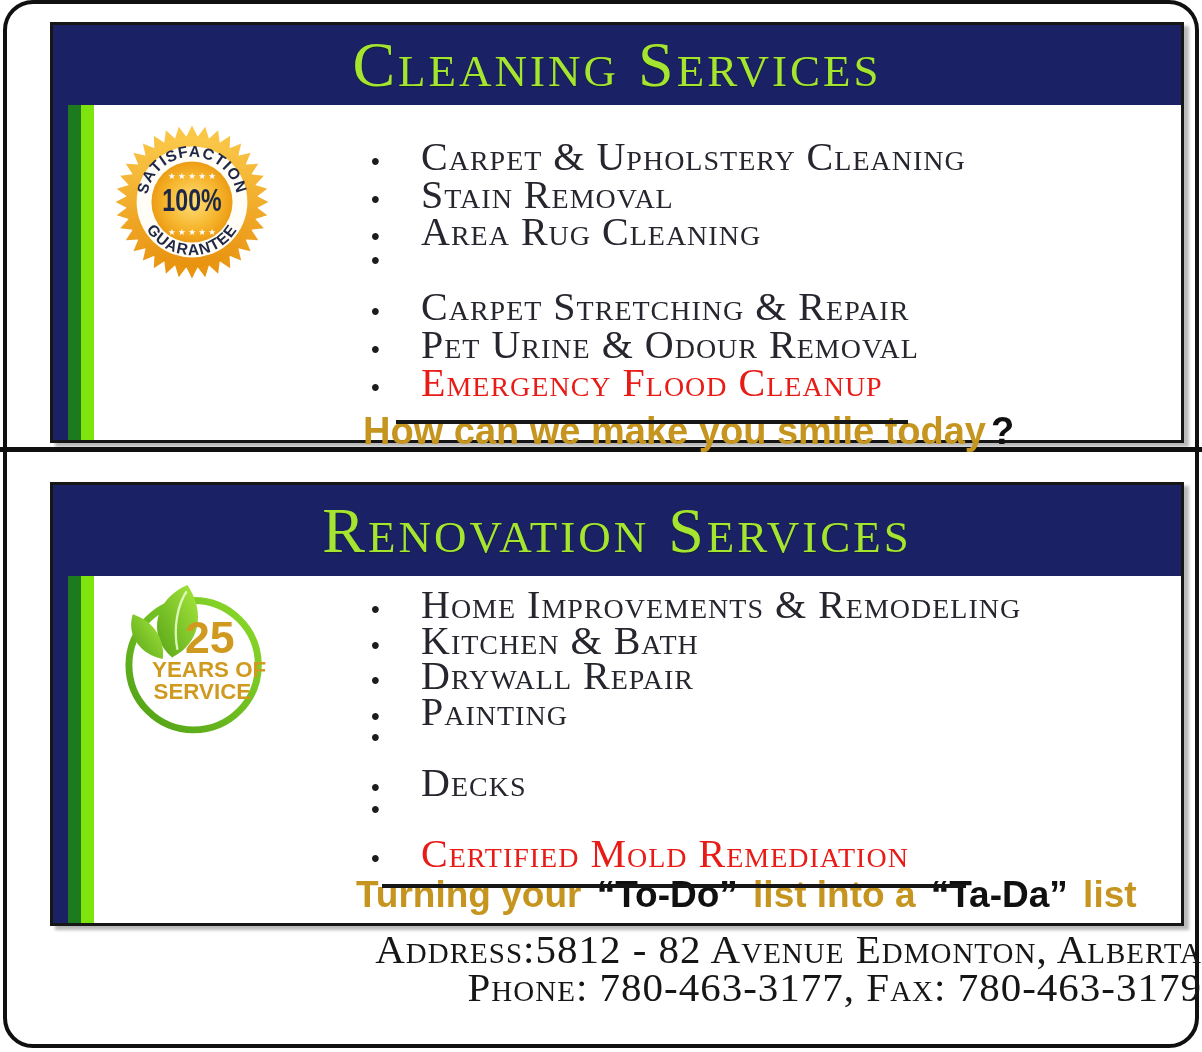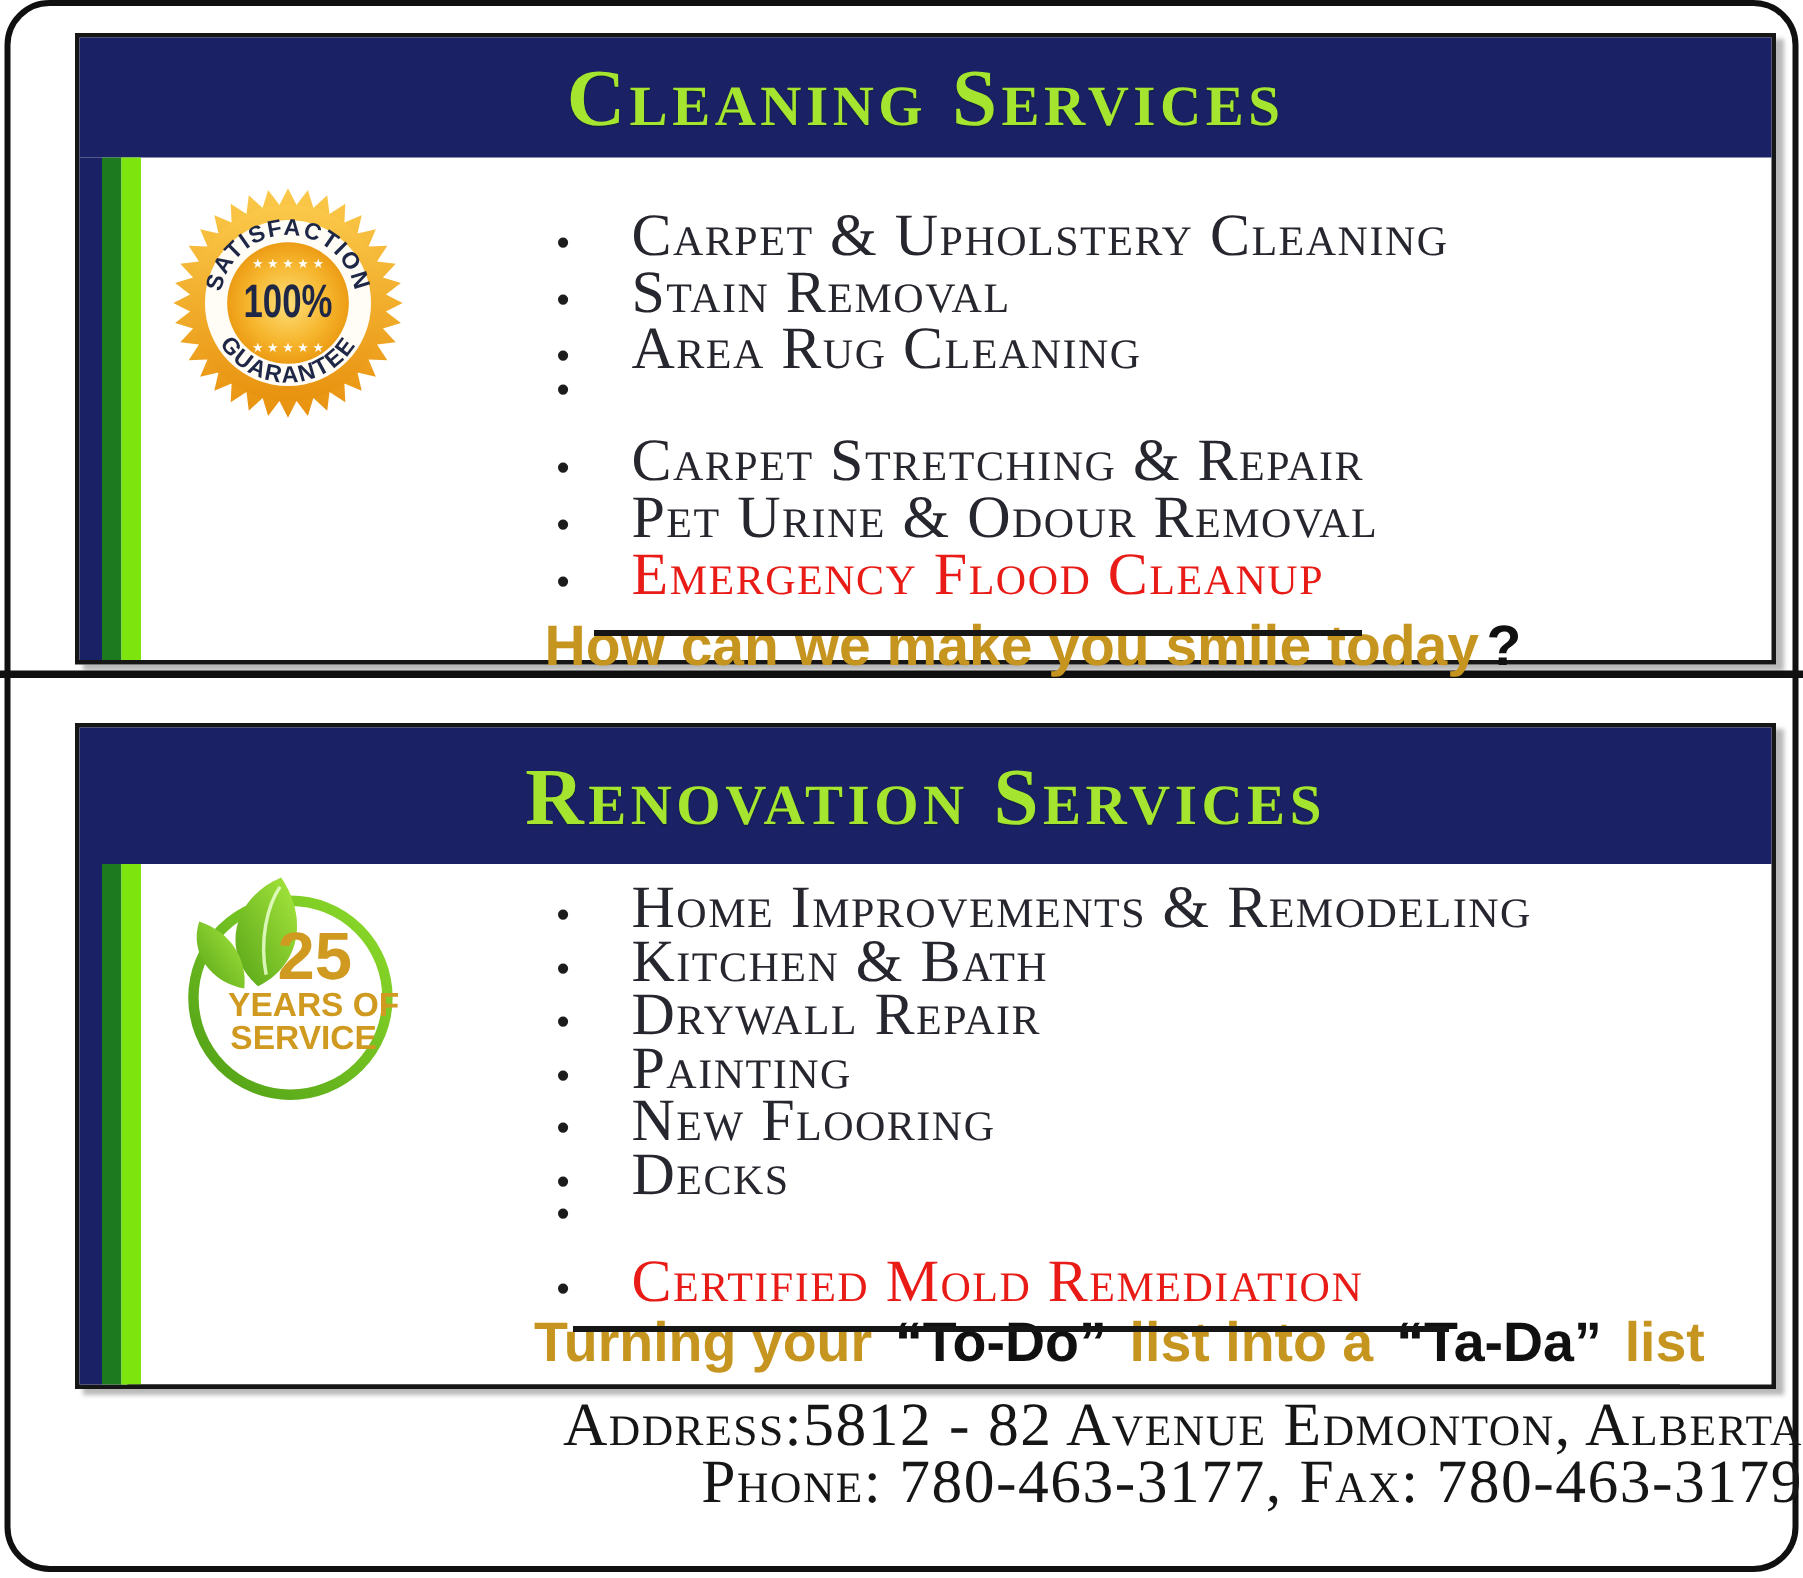--- a/index.html
+++ b/index.html
@@ -17,22 +17,22 @@
     position:absolute; left:50px; width:1128px; background:#ffffff;
     border:3px solid #161616; box-shadow:5px 4px 3px rgba(0,0,0,0.28);
   }
   .card1 { top:22px;  height:415px; }
   .card2 { top:482px; height:438px; }
 
   .card-header { background:#1a2164; display:flex; align-items:center; justify-content:center; }
   .card1 .card-header { height:80px; }
   .card2 .card-header { height:91px; }
   .card-title {
-    font-family:"Liberation Serif", serif; font-variant:small-caps; font-weight:bold;
-    color:#a6e52f; font-size:54px; letter-spacing:3px; text-shadow:0 1px 1px rgba(0,40,0,.45);
+    font-family:"Liberation Serif", serif; font-variant:small-caps; font-weight:normal;
+    color:#a6e52f; font-size:64px; letter-spacing:3px; text-shadow:0 1px 1px rgba(0,40,0,.45);
     white-space:nowrap;
   }
 
   .side-navy, .stripe-dark, .stripe-bright { position:absolute; bottom:0; }
   .side-navy   { left:0;  width:15px; background:#1a2164; }
   .stripe-dark { left:15px; width:13px; background:#1e7a1e; }
   .stripe-bright { left:28px; width:13px; background:#7de40e; }
   .card1 .side-navy, .card1 .stripe-dark, .card1 .stripe-bright { top:80px; }
   .card2 .side-navy, .card2 .stripe-dark, .card2 .stripe-bright { top:91px; }
 
@@ -170,21 +170,20 @@
       <li>
           <span class="bullet">•</span>
           <span class="item-text">Drywall Repair</span>
         </li>
       <li>
           <span class="bullet">•</span>
           <span class="item-text">Painting</span>
         </li>
       <li>
           <span class="bullet">•</span>
-          <span class="item-text">New Flooring</span>
         </li>
       <li>
           <span class="bullet">•</span>
           <span class="item-text">Decks</span>
         </li>
       <li>
           <span class="bullet">•</span>
         </li>
       <li class="red">
           <span class="bullet">•</span>

